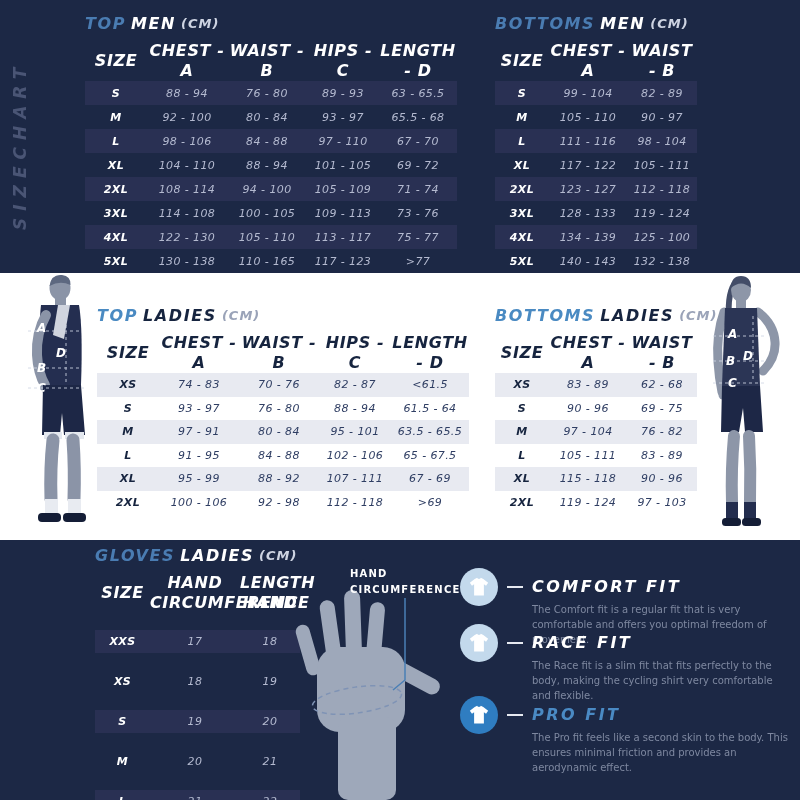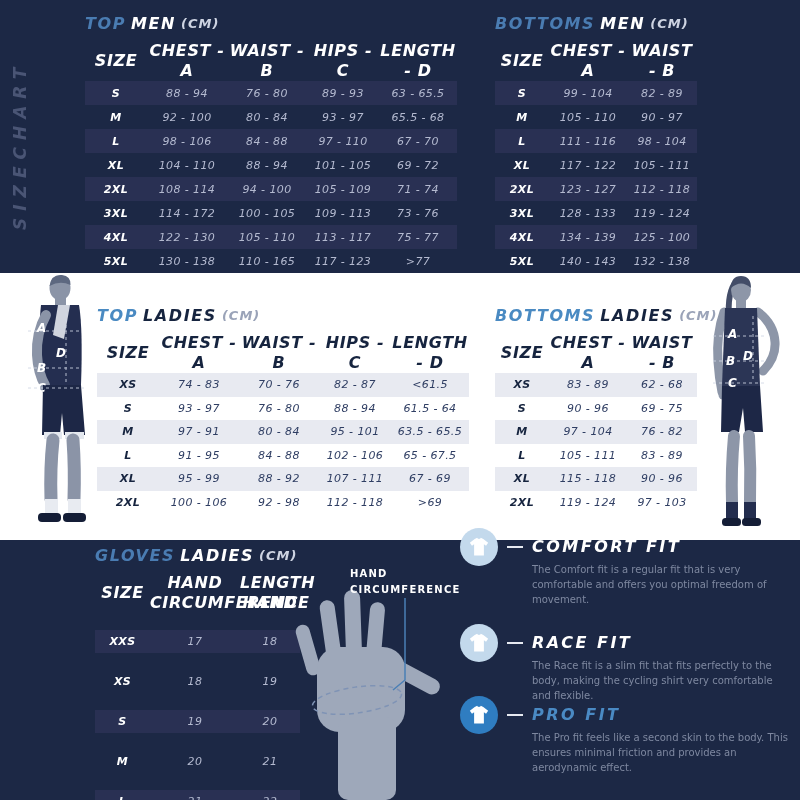--- a/index.html
+++ b/index.html
@@ -47,21 +47,21 @@
   #top-men{left:85px;top:14px;width:372px;}
   #bottoms-men{left:495px;top:14px;width:202px;}
   #top-ladies{left:97px;top:306px;width:372px;}
   #bottoms-ladies{left:495px;top:306px;width:202px;}
   #top-ladies .tdata,#bottoms-ladies .tdata{min-height:23.5px;}
   #gloves{left:95px;top:546px;width:205px;}
   #gloves .thead{min-height:36px;}
   #gloves .tdata{min-height:23px;margin-top:17px;}
 
   .fit{position:absolute;left:460px;display:flex;align-items:flex-start;}
-  #fit-0{top:528px;} #fit-1{top:624px;} #fit-2{top:696px;}
+  #fit-0{top:568px;} #fit-1{top:624px;} #fit-2{top:696px;}
   .fit-icon{width:38px;height:38px;border-radius:50%;background:#c3d9ec;
     display:flex;align-items:center;justify-content:center;flex:0 0 38px;}
   .fit-icon.solid{background:#2f7dc1;}
   .fit-dash{width:16px;height:2px;background:#e6e9f0;margin:18px 9px 0 9px;flex:0 0 16px;}
   .fit-title{font-size:16px;font-weight:bold;font-style:italic;letter-spacing:2.5px;
     color:#ffffff;margin-top:9px;}
   .fit-title.blue{color:#4a8ac4;}
   .fit-desc{font-size:10px;color:#7e88a0;line-height:1.5;margin-top:6px;width:258px;}
 
   .hand-label{position:absolute;left:350px;top:566px;width:105px;color:#ffffff;
@@ -125,21 +125,21 @@
         </div>
         <div class="trow tdata striped">
           <div class="tcell size-col">2XL</div>
           <div class="tcell">108 - 114</div>
           <div class="tcell">94 - 100</div>
           <div class="tcell">105 - 109</div>
           <div class="tcell">71 - 74</div>
         </div>
         <div class="trow tdata">
           <div class="tcell size-col">3XL</div>
-          <div class="tcell">114 - 172</div>
+          <div class="tcell">114 - 108</div>
           <div class="tcell">100 - 105</div>
           <div class="tcell">109 - 113</div>
           <div class="tcell">73 - 76</div>
         </div>
         <div class="trow tdata striped">
           <div class="tcell size-col">4XL</div>
           <div class="tcell">122 - 130</div>
           <div class="tcell">105 - 110</div>
           <div class="tcell">113 - 117</div>
           <div class="tcell">75 - 77</div>

